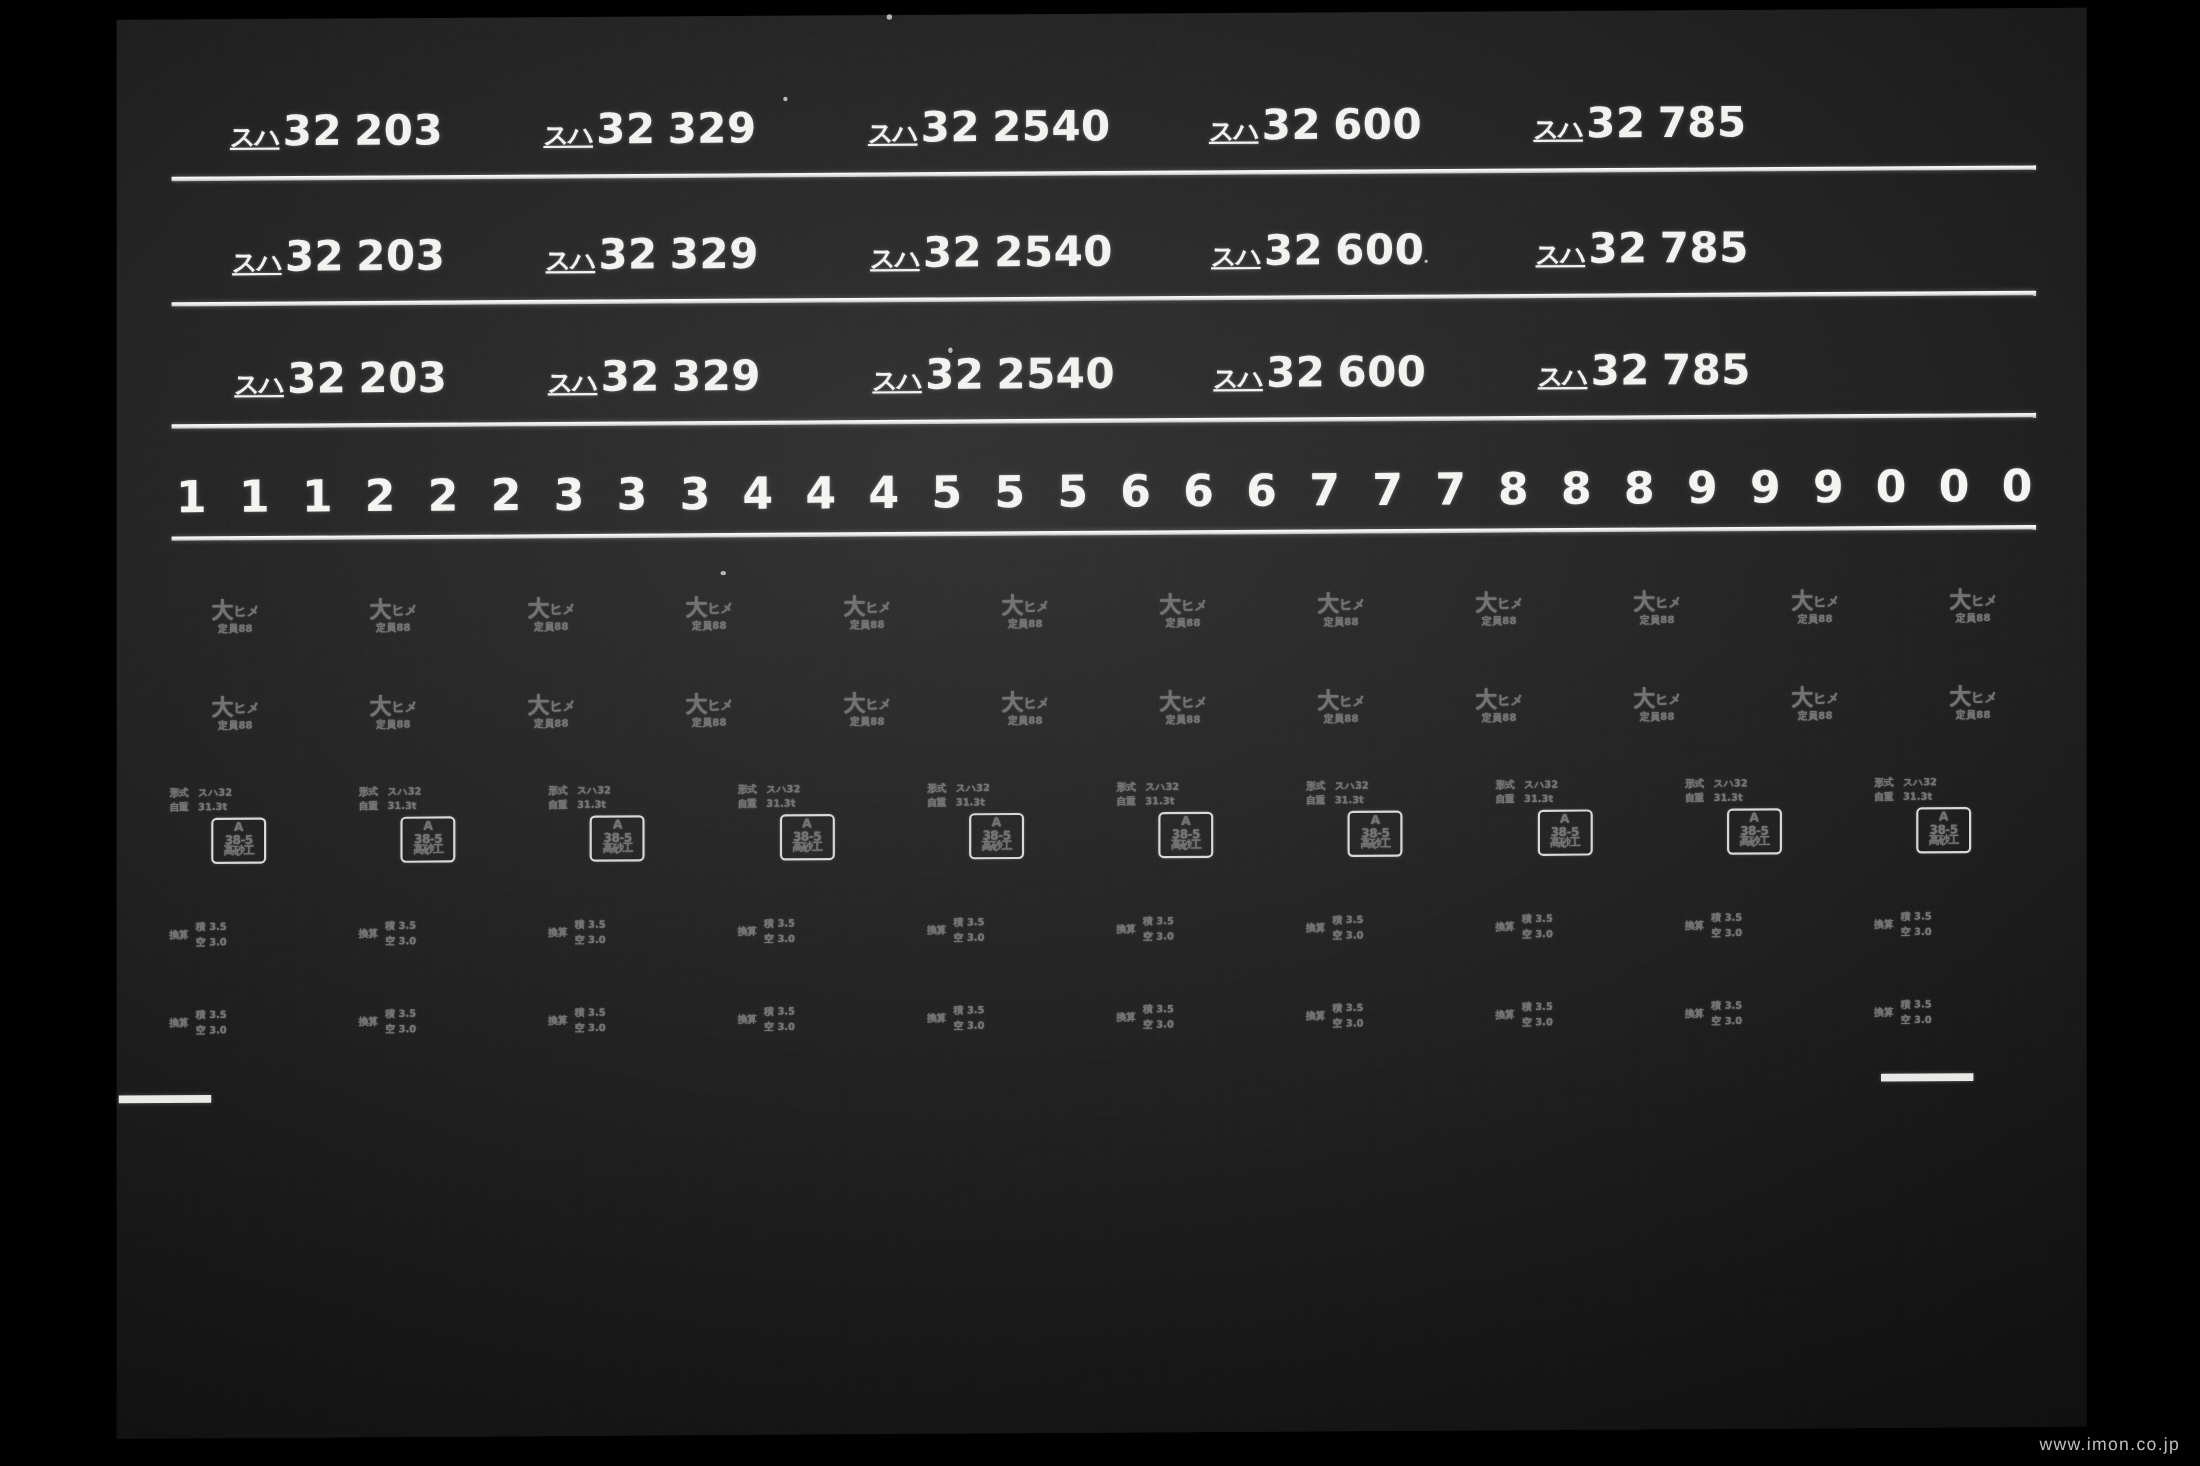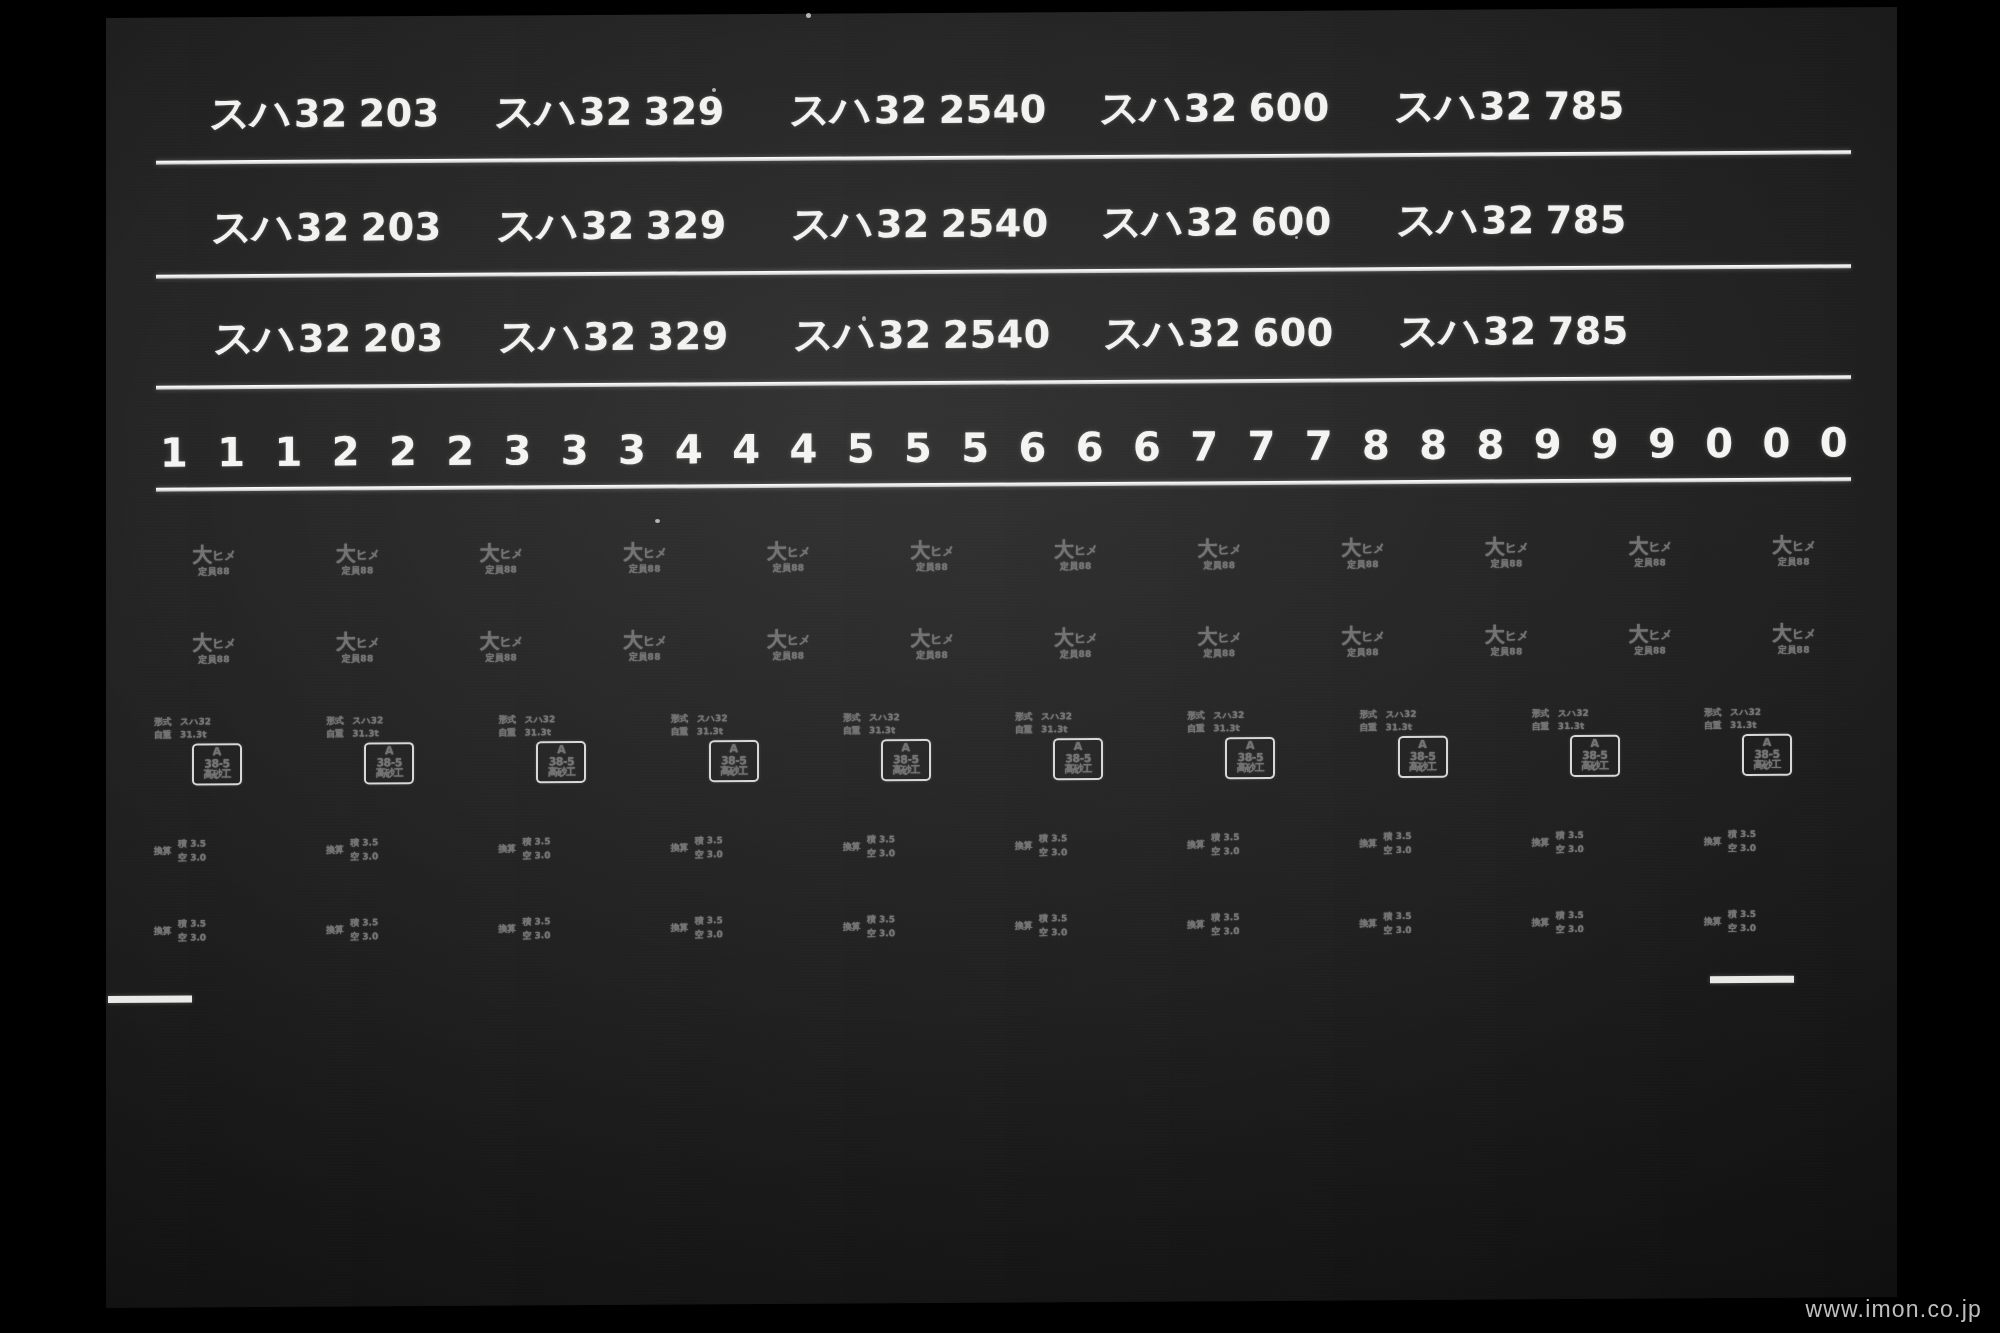--- a/index.html
+++ b/index.html
@@ -84,21 +84,21 @@
   .numrow .cell {
     position: absolute;
     color: #f2f2f0;
     font-family: "DejaVu Sans", sans-serif;
     font-weight: 700;
     font-size: 38px;
     letter-spacing: .5px;
     white-space: nowrap;
     text-shadow: 0 0 2px rgba(255,255,255,.35), 0 0 7px rgba(255,255,255,.12);
   }
-  .cell .kana { font-size: 41px; letter-spacing: -1px; margin-right: 3px; }
+  .cell .kana { font-size: 23px; letter-spacing: -1px; margin-right: 3px; text-decoration: underline; }
   .cell .cls  { margin-right: 11px; }
 
   
   .rule {
     position: absolute;
     left: 2px;
     width: 1695px;
     height: 4px;
     background: linear-gradient(180deg, #ffffff 0%, #e8e8e6 55%, #b9b9b6 100%);
     box-shadow: 0 0 5px rgba(255,255,255,.28);
@@ -214,21 +214,21 @@
     box-shadow: 0 0 4px rgba(255,255,255,.25);
   }
 
   
   #watermark {
     position: absolute;
     right: 18px;
     bottom: 10px;
     color: #cfcfcf;
     font-family: "Liberation Sans", sans-serif;
-    font-size: 23px;
+    font-size: 16px;
     letter-spacing: 1.2px;
     opacity: .92;
   }
 
   
   .speck {
     position: absolute;
     background: #e6e6e4;
     border-radius: 50%;
     opacity: .75;

